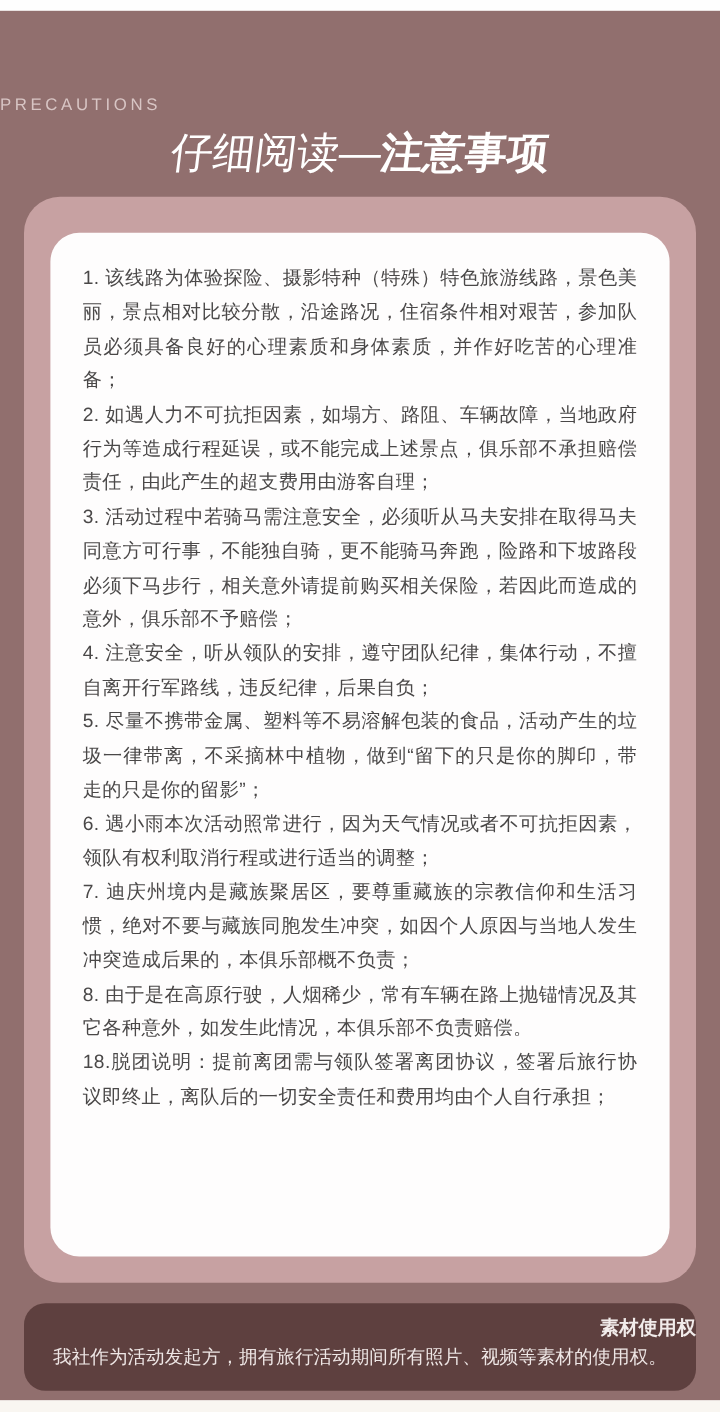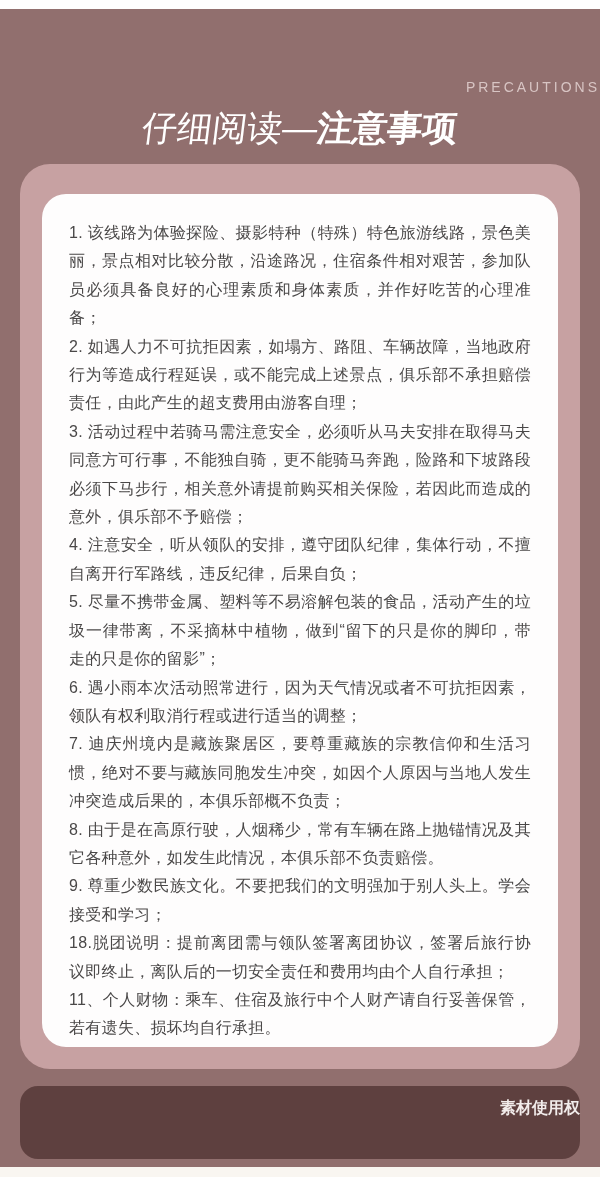--- a/index.html
+++ b/index.html
@@ -26,21 +26,21 @@
     position: absolute;
     top: 9px; left: 0;
     width: 600px; height: 1158px;
     background: #916f6e;
   }
   .eyebrow {
     position: absolute;
     top: 70px;
     left: 0;
     width: 600px;
-    text-align: right;
+    text-align: left;
     color: #d8c5c4;
     font-size: 14px;
     letter-spacing: 3px;
     font-weight: 400;
   }
   .section-title {
     position: absolute;
     top: 98px;
     left: 0;
     width: 600px;
@@ -129,25 +129,24 @@
     <div class="content-panel">
       <div class="precautions-card">
         <p>1. 该线路为体验探险、摄影特种（特殊）特色旅游线路，景色美丽，景点相对比较分散，沿途路况，住宿条件相对艰苦，参加队员必须具备良好的心理素质和身体素质，并作好吃苦的心理准备；</p>
         <p>2. 如遇人力不可抗拒因素，如塌方、路阻、车辆故障，当地政府行为等造成行程延误，或不能完成上述景点，俱乐部不承担赔偿责任，由此产生的超支费用由游客自理；</p>
         <p>3. 活动过程中若骑马需注意安全，必须听从马夫安排在取得马夫同意方可行事，不能独自骑，更不能骑马奔跑，险路和下坡路段必须下马步行，相关意外请提前购买相关保险，若因此而造成的意外，俱乐部不予赔偿；</p>
         <p>4. 注意安全，听从领队的安排，遵守团队纪律，集体行动，不擅自离开行军路线，违反纪律，后果自负；</p>
         <p>5. 尽量不携带金属、塑料等不易溶解包装的食品，活动产生的垃圾一律带离，不采摘林中植物，做到“留下的只是你的脚印，带走的只是你的留影”；</p>
         <p>6. 遇小雨本次活动照常进行，因为天气情况或者不可抗拒因素，领队有权利取消行程或进行适当的调整；</p>
         <p>7. 迪庆州境内是藏族聚居区，要尊重藏族的宗教信仰和生活习惯，绝对不要与藏族同胞发生冲突，如因个人原因与当地人发生冲突造成后果的，本俱乐部概不负责；</p>
         <p>8. 由于是在高原行驶，人烟稀少，常有车辆在路上抛锚情况及其它各种意外，如发生此情况，本俱乐部不负责赔偿。</p>
-        <p>9. 尊重少数民族文化。不要把我们的文明强加于别人头上。学会接受和学习；</p>
         <p>18.脱团说明：提前离团需与领队签署离团协议，签署后旅行协议即终止，离队后的一切安全责任和费用均由个人自行承担；</p>
-        <p>11、个人财物：乘车、住宿及旅行中个人财产请自行妥善保管，若有遗失、损坏均自行承担。</p>
       </div>
     </div>
 
     <div class="rights-box">
       <div class="rights-title">素材使用权</div>
+      <div class="rights-text">我社作为活动发起方，拥有旅行活动期间所有照片、视频等素材的使用权。</div>
     </div>
   </div>
 
   <div class="bottom-strip"></div>
 </div>
 
 </body></html>

